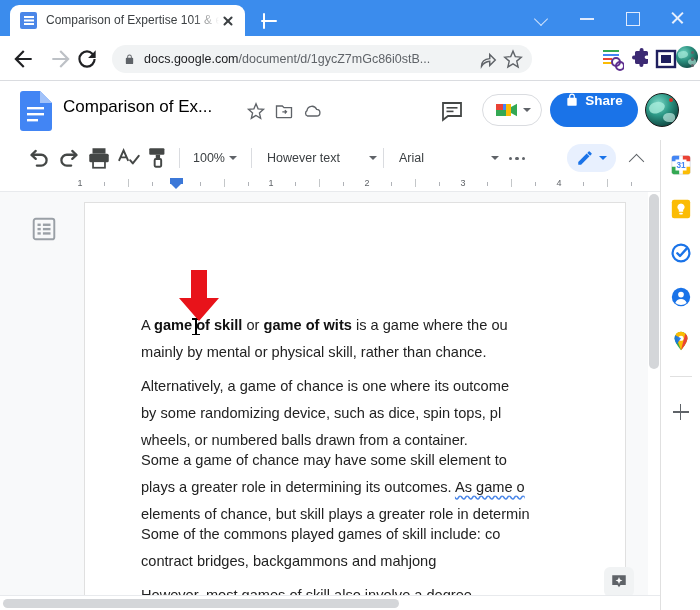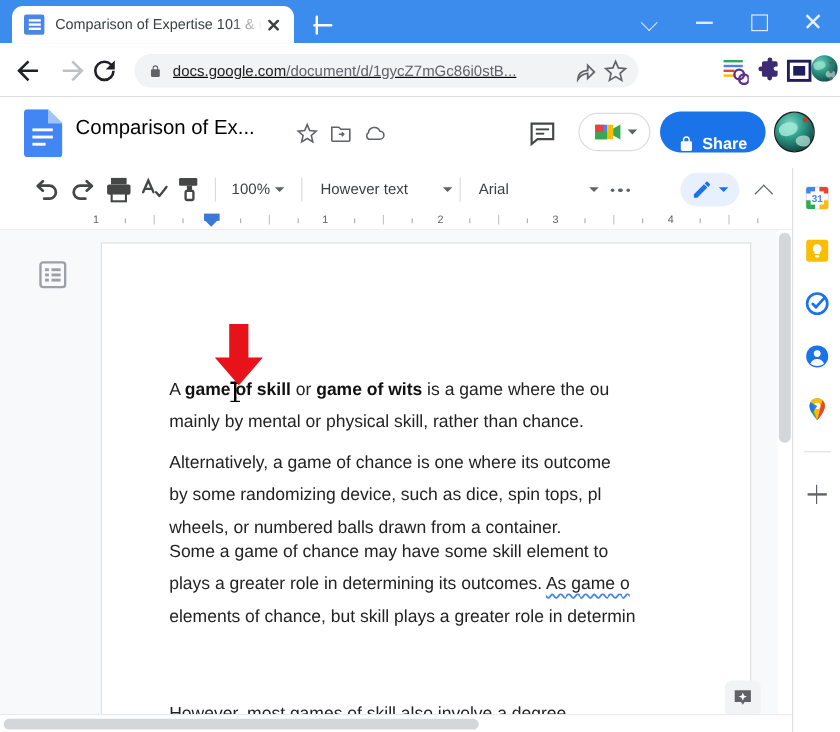--- a/index.html
+++ b/index.html
@@ -84,21 +84,20 @@
   .navbtn { position:absolute; top:10px; width:26px; height:26px; cursor:pointer; }
   .nav-back  { left:10px; }
   .nav-fwd   { left:48px; }
   .nav-rel   { left:74px; }
   .arrow-ico { width:26px; height:26px; display:block; }
 
   .omnibox {
     position:absolute; left:112px; top:9px; width:420px; height:28px;
     background:#f1f3f4; border-radius:14px; display:flex; align-items:center;
     padding:0 8px 0 12px;
-    text-decoration:underline;
   }
   .lock-ico { width:11px; height:13px; flex:0 0 auto; margin-right:9px; }
   .url {
     flex:1; font-size:12.5px; color:#5f6368; white-space:nowrap; overflow:hidden;
   }
   .url b { color:#202124; font-weight:400; }
   .omni-icon { width:22px; height:22px; flex:0 0 auto; margin-left:4px; cursor:pointer; }
 
   .ext { position:absolute; top:11px; width:24px; height:24px; cursor:pointer; }
   .ext-links   { left:600px; }
@@ -143,21 +142,21 @@
   .menu-clip { position:absolute; left:63px; top:42px; width:337px; height:18px; overflow:hidden; }
   .comment-ico { position:absolute; left:440px; top:18px; width:24px; height:24px; cursor:pointer; }
   .meet-pill {
     position:absolute; left:482px; top:13px; width:60px; height:32px;
     border:1px solid #dadce0; border-radius:16px; display:flex; align-items:center;
     justify-content:center; gap:3px; cursor:pointer; background:#fff;
   }
   .share-btn {
     position:absolute; left:550px; top:12px; width:88px; height:34px;
     background:#1a73e8; border-radius:17px; color:#fff; font-size:13.5px;
-    font-weight:bold; display:flex; align-items:flex-end; justify-content:center;
+    font-weight:bold; display:flex; align-items:flex-start; justify-content:center;
     gap:6px; cursor:pointer;
   }
   .acct-avatar {
     position:absolute; left:645px; top:12px; width:34px; height:34px; border-radius:50%;
     background: radial-gradient(circle at 38% 30%, #7fd9c8 0%, #2e9b88 38%, #15564e 72%, #0b332e 100%);
     overflow:hidden; cursor:pointer; border:1px solid #1a1a1a;
   }
   .acct-avatar::before {
     content:""; position:absolute; left:3px; top:8px; width:16px; height:11px;
     background:#a8ecdb; border-radius:45% 55% 50% 48%; transform:rotate(-18deg); opacity:.8;
@@ -545,20 +544,24 @@
       <span class="ptext">by  some  randomizing  device,  such  as  dice,  spin  tops,  pl</span>
       <span class="ptext">wheels, or numbered balls drawn from a container.</span>
     </div>
 
     <div class="para" style="top:255px">
       <span class="ptext">Some  a  game  of  chance  may  have  some  skill  element  to</span>
       <span class="ptext"><span>plays a greater role in determining its outcomes. </span><span class="misspell">As game o</span></span>
       <span class="ptext">elements of chance, but skill plays a greater role in determin</span>
     </div>
 
+    <div class="para" style="top:329px">
+      <span class="ptext">Some  of  the  commons  played  games  of  skill  include:  co</span>
+      <span class="ptext">contract bridges, backgammons and mahjong</span>
+    </div>
 
     <div class="para" style="top:390px">
       <span class="ptext">However,  most  games  of  skill  also  involve  a  degree</span>
     </div>
   </div>
 
   <div class="cursor-ibeam"></div>
 
   <svg class="red-arrow" viewBox="0 0 46 52">
     <path d="M15 0h16v28h12L23 51 3 28h12z" fill="#e8131a"></path>

